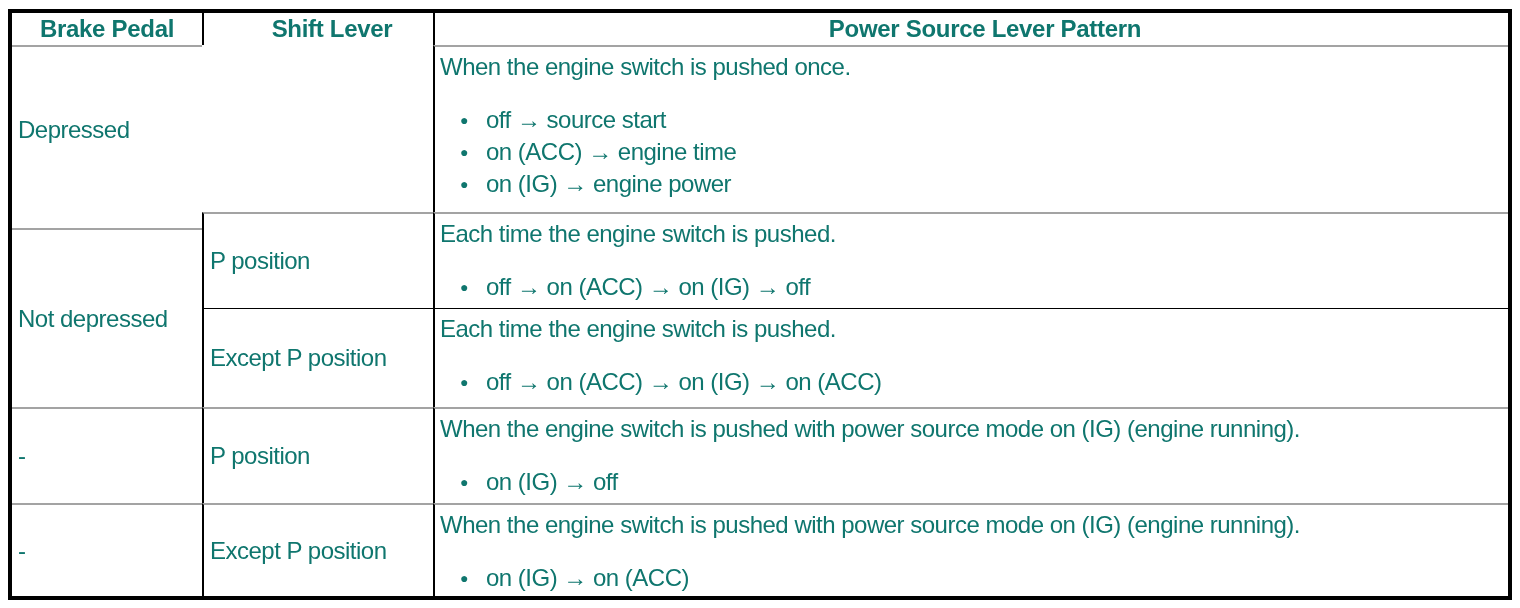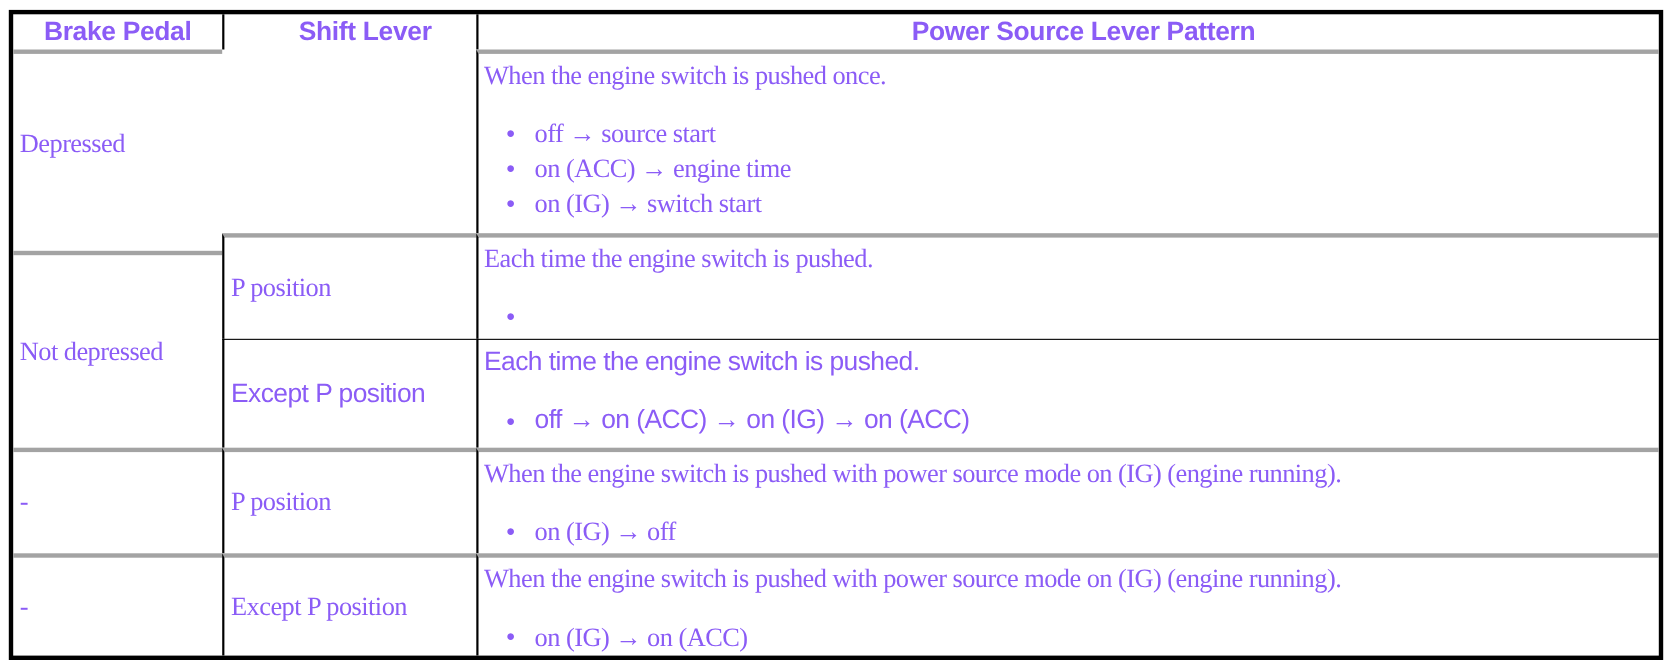--- a/index.html
+++ b/index.html
@@ -8,21 +8,21 @@
     background: #ffffff;
     width: 1520px;
     height: 608px;
     overflow: hidden;
   }
   .page {
     position: relative;
     width: 1520px;
     height: 556px;
     font-family: "Liberation Sans", "DejaVu Sans", sans-serif;
-    color: #8b5cf6;
+    color: #0f766e;
   }
   .vtable {
     position: absolute;
     left: 8px;
     top: 9px;
     width: 1504px;
     height: 591px;
     box-sizing: border-box;
     border: 4px solid #000000;
     background: #ffffff;
@@ -42,21 +42,21 @@
   .gc3 { grid-column: 3; }
   .gr1 { grid-row: 1; }
   .gr2 { grid-row: 2; }
   .gr3 { grid-row: 3; }
   .gr4 { grid-row: 4; }
   .gr5 { grid-row: 5; }
   .gr6 { grid-row: 6; }
   .gr3span { grid-row: 3 / 5; margin-top: 16px; }
   
   .bl2 { border-left: 2px solid #000000; padding-left: 27px; }
-  .bt2 { border-top: 4px solid #a3a3a3; font-family: Liberation Serif, serif; }
+  .bt2 { border-top: 2px solid #a3a3a3; }
   .bt1 { border-top: 1px solid #000000; }
   
   .hcell {
     display: flex;
     align-items: center;
     justify-content: center;
     font-weight: bold;
     letter-spacing: -0.3px;
   }
   
@@ -105,33 +105,34 @@
         <div class="brow">
           <span class="dot">●</span>
           <span>off → source start</span>
         </div>
         <div class="brow">
           <span class="dot">●</span>
           <span>on (ACC) → engine time</span>
         </div>
         <div class="brow">
           <span class="dot">●</span>
-          <span>on (IG) → switch start</span>
+          <span>on (IG) → engine power</span>
         </div>
       </div>
     </div>
 
     <div class="cell lcell gc1 gr3span bt2">Not depressed</div>
 
     <div class="cell lcell gc2 gr3 bt2 bl2">P position</div>
     <div class="cell pcell gc3 gr3 bt2 bl2">
       <div>Each time the engine switch is pushed.</div>
       <div class="bullets">
         <div class="brow">
           <span class="dot">●</span>
+          <span>off → on (ACC) → on (IG) → off</span>
         </div>
       </div>
     </div>
 
     <div class="cell lcell gc2 gr4 bt1 bl2">Except P position</div>
     <div class="cell pcell gc3 gr4 bt1 bl2">
       <div>Each time the engine switch is pushed.</div>
       <div class="bullets">
         <div class="brow">
           <span class="dot">●</span>

